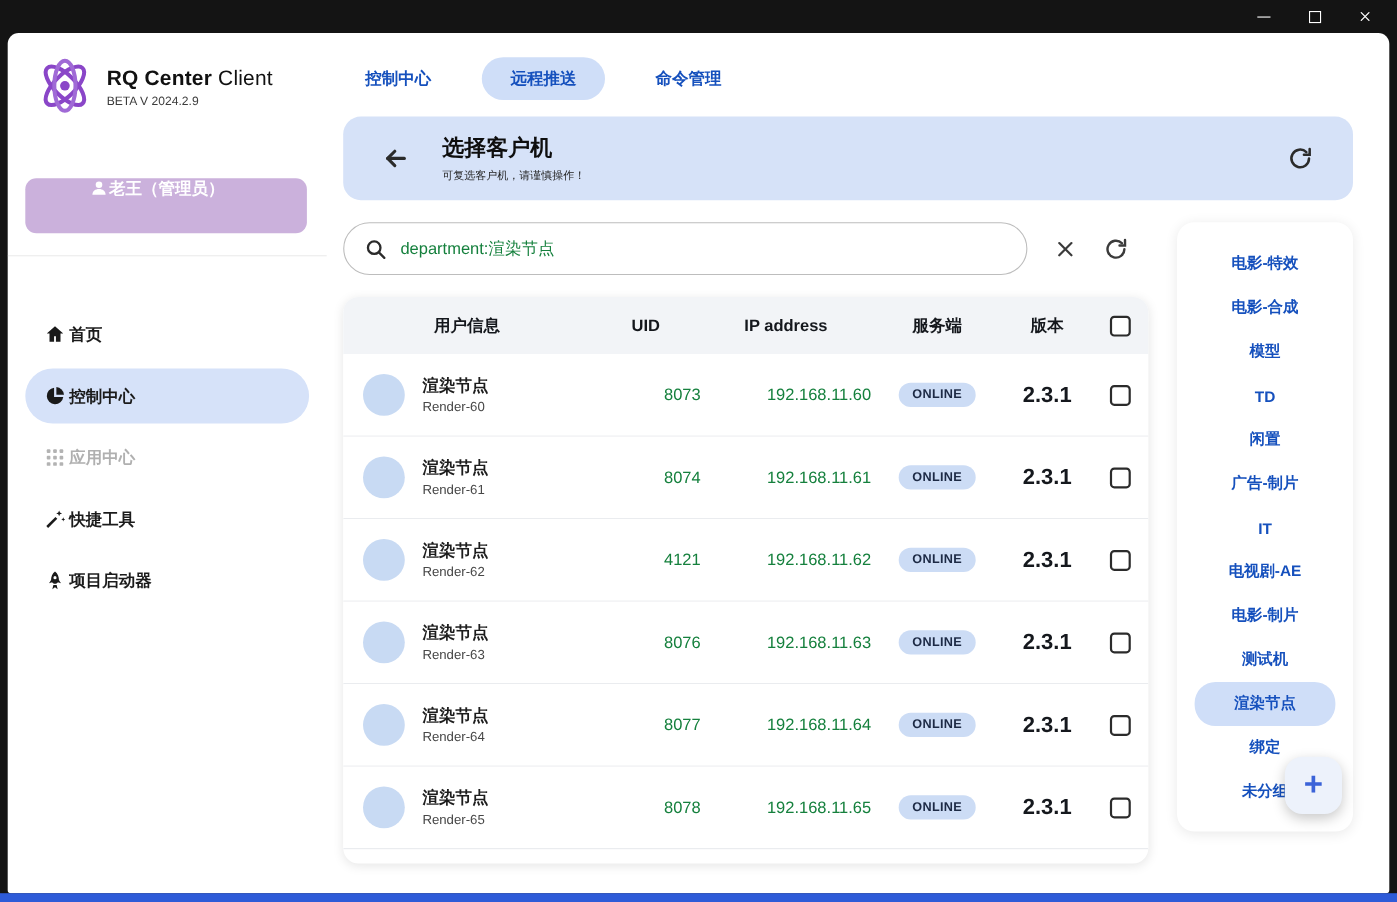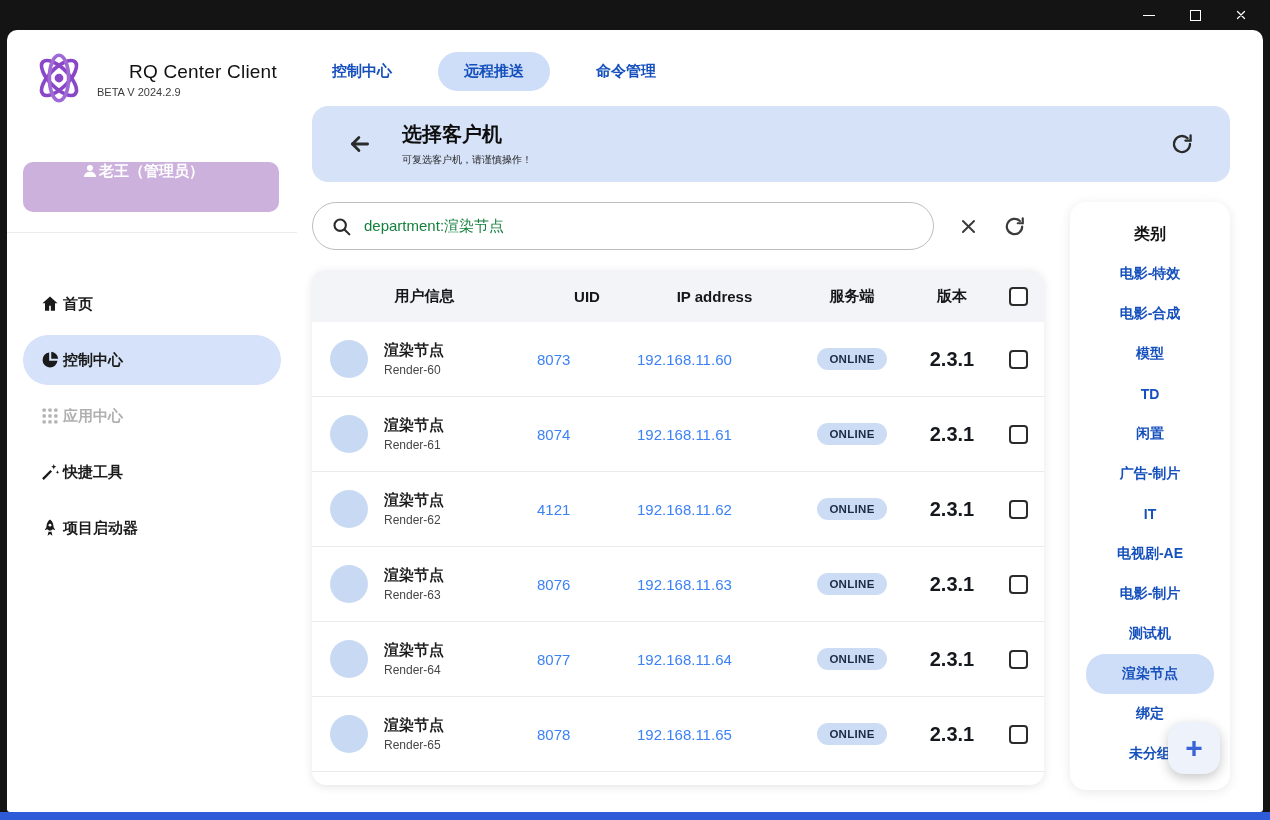--- a/index.html
+++ b/index.html
@@ -14,21 +14,21 @@
 
   
   .app { position:absolute; top:30px; left:7px; right:7px; bottom:8px; background:#fff; border-radius:10px 10px 3px 3px; display:flex; overflow:hidden; }
   .bottom-bar { position:absolute; left:0; right:0; bottom:0; height:8px; background:#2e5bd8; }
 
   
   .sidebar { width:290px; flex-shrink:0; padding-top:20px; }
   .logo-row { display:flex; align-items:flex-start; gap:10px; padding-left:24px; }
   .title-block { padding-top:11px; }
   .app-title { font-size:19px; color:#111; letter-spacing:.2px; }
-  .app-title .bold { font-weight:normal;margin-left:32px; }
+  .app-title .bold { font-weight:bold; }
   .app-version { font-size:11px; color:#3c3c3c; margin-top:3px; }
   .user-badge { margin:56px 18px 0 16px; height:50px; background:#cbb1dc; border-radius:10px; display:flex; padding-left:58px; color:#fff; font-size:15px; font-weight:bold; cursor:pointer; }
   .sidebar-divider { height:1px; background:#ececec; margin-top:20px; }
   .nav { margin-top:46px; display:flex; flex-direction:column; gap:6px; padding:0 16px; }
   .nav-item { height:50px; border-radius:25px; display:flex; align-items:center; gap:2px; padding-left:16px; font-size:15px; font-weight:bold; color:#1b1b1b; cursor:pointer; }
   .nav-item.active { background:#d6e2f9; }
   .nav-item.disabled { color:#b0b0b0; }
   .nav-icon { width:22px; display:flex; justify-content:center; }
 
   
@@ -54,21 +54,21 @@
 
   .table { margin-top:20px; border-radius:14px; background:#fff; box-shadow:0 2px 10px rgba(0,0,0,.10); overflow:hidden; padding-bottom:13px; }
   .thead, .trow { display:grid; grid-template-columns:225px 100px 155px 120px 80px 52px; align-items:center; }
   .thead { height:52px; background:#f2f4f7; font-weight:bold; font-size:15px; color:#14171c; }
   .thead > div { text-align:center; }
   .trow { height:75px; border-bottom:1px solid #e8eaee; background:#fff; cursor:pointer; }
   .cell-user { display:flex; align-items:center; gap:16px; padding-left:18px; }
   .avatar { width:38px; height:38px; border-radius:50%; background:#c8daf3; flex-shrink:0; }
   .u-name { font-size:15px; font-weight:bold; color:#1d1d1d; }
   .u-sub { font-size:12px; color:#474747; margin-top:3px; }
-  .cell-center { text-align:left; font-size:15px; color:#3b82f6; }
+  .cell-center { text-align:right; font-size:15px; color:#15803d; }
   .cell-badge { display:flex; justify-content:center; }
   .badge { background:#ccdcf5; color:#1d2a45; font-size:11.5px; font-weight:bold; padding:5px 12px; border-radius:13px; letter-spacing:.3px; }
   .cell-ver { text-align:center; font-size:20px; font-weight:bold; color:#15181d; }
   .cell-cbx { display:flex; justify-content:center; }
   .cbx { width:19px; height:19px; border:2.2px solid #2b2b2b; border-radius:4px; background:#fff; cursor:pointer; }
 
   
   .right-panel { width:174px; margin-left:26px; background:#fff; border-radius:16px; box-shadow:0 2px 12px rgba(0,0,0,.09); padding:18px 0 16px; position:relative; align-self:flex-start; }
   .cat-title { text-align:center; font-size:16px; font-weight:bold; color:#101010; margin-bottom:6px; height:28px; line-height:28px; }
   .cat-item { height:40px; display:flex; align-items:center; justify-content:center; font-size:14px; font-weight:bold; color:#1550bd; cursor:pointer; margin:0 16px; border-radius:19px; }
@@ -352,21 +352,20 @@
               </div>
             <div class="cell-ver">2.3.1</div>
             <div class="cell-cbx">
                 <span class="cbx"></span>
               </div>
           </div>
         </div>
       </div>
 
       <div class="right-panel">
-        <div class="cat-title">类别</div>
         <div class="cat-item">电影-特效</div>
         <div class="cat-item">电影-合成</div>
         <div class="cat-item">模型</div>
         <div class="cat-item">TD</div>
         <div class="cat-item">闲置</div>
         <div class="cat-item">广告-制片</div>
         <div class="cat-item">IT</div>
         <div class="cat-item">电视剧-AE</div>
         <div class="cat-item">电影-制片</div>
         <div class="cat-item">测试机</div>

